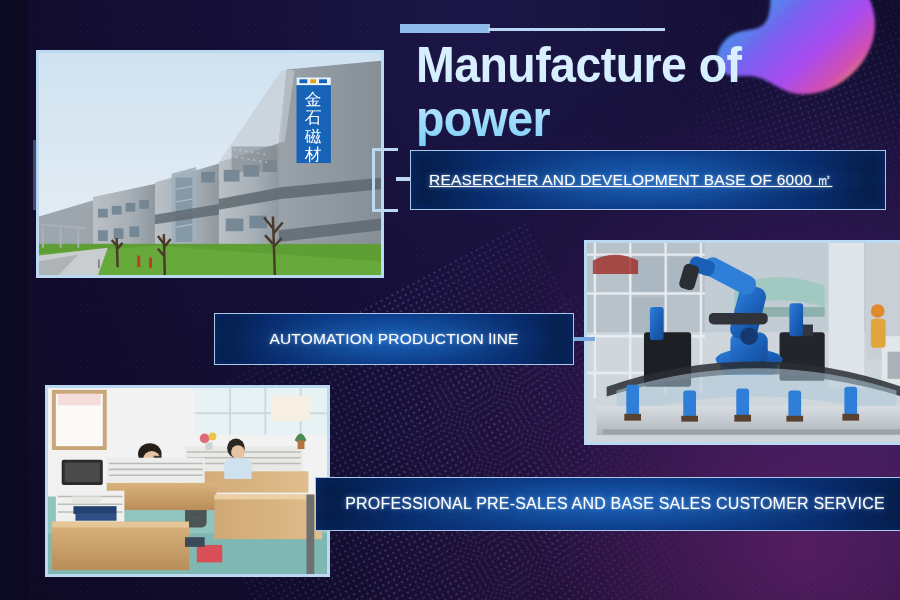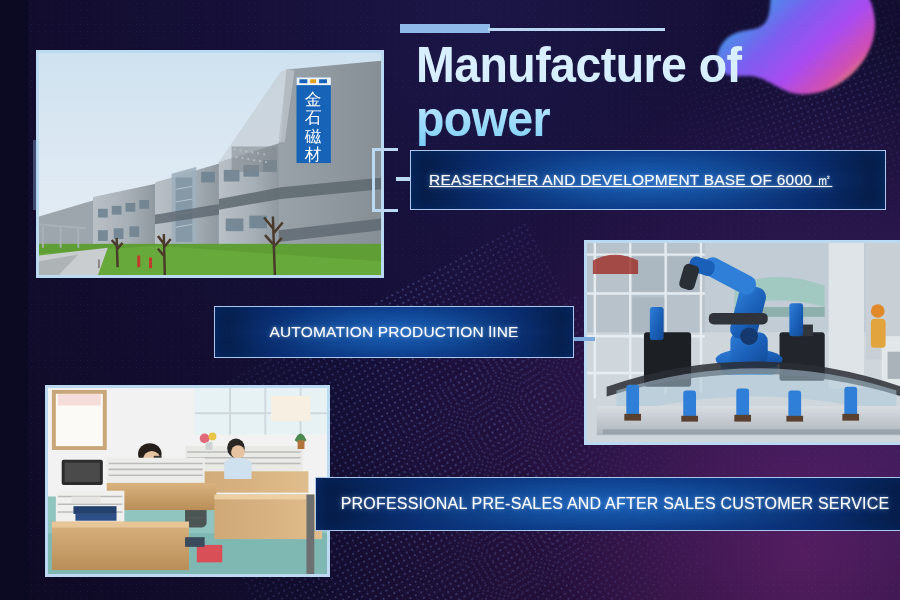--- a/index.html
+++ b/index.html
@@ -78,21 +78,21 @@
   }
   .callout .txt{
     width:100%;
     font-size:15.5px; font-weight:400; letter-spacing:.2px; white-space:nowrap;
     text-shadow:0 0 6px rgba(120,190,255,.55), 0 0 2px rgba(255,255,255,.5);
   }
 
   #callout-rnd    { left:382px; top:150px; width:476px; height:60px; padding:0 18px; }
   #callout-rnd .txt{ text-align:left;text-decoration:underline; }
 
-  #callout-auto   { left:186px; top:306px; width:360px; height:52px; padding:4px 16px; }
+  #callout-auto   { left:186px; top:313px; width:360px; height:52px; padding:4px 16px; }
   #callout-auto .txt{ text-align:center; }
 
   #callout-service{ left:287px; top:477px; width:600px; height:54px; padding:0 14px; }
   #callout-service .txt{ text-align:center; font-size:16px; }
 
   
   .conn{ position:absolute; z-index:6; }
   
   #conn-rnd-bracket{ left:344px; top:148px; width:26px; height:64px;
     border:3px solid #bcd9f2; border-right:none; }
@@ -462,16 +462,16 @@
 
   <div class="callout" id="callout-rnd">
     <span class="txt">REASERCHER AND DEVELOPMENT BASE OF 6000 ㎡</span>
   </div>
 
   <div class="callout" id="callout-auto">
     <span class="txt">AUTOMATION  PRODUCTION  lINE</span>
   </div>
 
   <div class="callout" id="callout-service">
-    <span class="txt">PROFESSIONAL PRE-SALES AND AFTER SALES CUSTOMER SERVICE</span>
+    <span class="txt">PROFESSIONAL PRE-SALES AND BASE SALES CUSTOMER SERVICE</span>
   </div>
 
 </div>
 
 </body></html>

